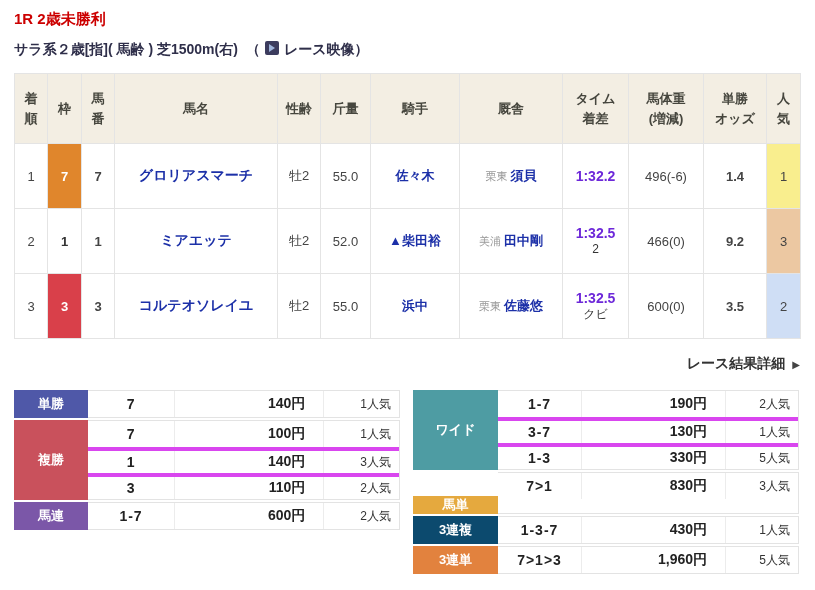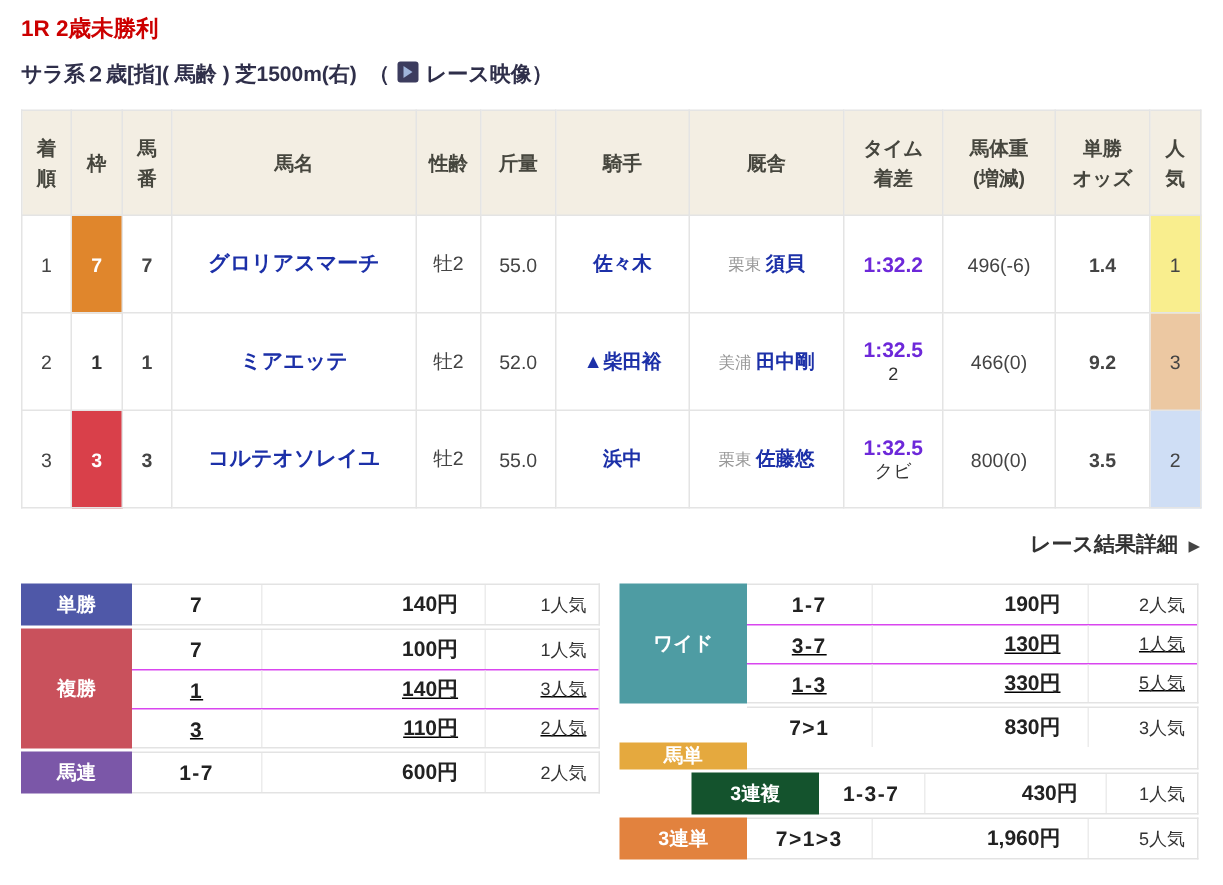--- a/index.html
+++ b/index.html
@@ -39,21 +39,21 @@
   .detail-arrow { font-size:10px; color:#444; margin-left:7px; }
 
   .payouts { display:flex; gap:13px; width:786px; }
   .pay-table { width:386px; }
   .pay-group { display:flex; align-items:stretch; margin-bottom:2px; }
   .pay-label { width:74px; min-width:74px; color:#fff; font-size:13px; font-weight:bold;
     display:flex; align-items:center; justify-content:center; }
   .pay-table.right .pay-label { width:85px; min-width:85px; }
   .pay-body { flex:1; border:1px solid #e3e3e3; border-left:none; background:#fff; }
   .pay-row { display:flex; height:26px; }
-  .pay-row + .pay-row { border-top:1px solid #d946ef;text-decoration:underline; }
+  .pay-row + .pay-row { border-top:4px solid #d946ef; }
   .pay-combo { width:28%; display:flex; align-items:center; justify-content:center;
     font-size:14px; font-weight:bold; color:#222; letter-spacing:1px; border-right:1px solid #ececec; }
   .pay-amt { flex:1; display:flex; align-items:center; justify-content:flex-end; padding-right:18px;
     font-size:14px; font-weight:bold; color:#222; border-right:1px solid #ececec; }
   .pay-pop { width:24%; display:flex; align-items:center; justify-content:flex-end; padding-right:8px;
     font-size:12px; color:#333; }
 </style>
 </head>
 <body>
 
@@ -158,21 +158,21 @@
         <td>牡2</td>
         <td>55.0</td>
         <td class="c-jockey">
           <a class="hlink">浜中</a></td>
         <td class="c-stable">
           <span class="region">栗東</span><a class="hlink">佐藤悠</a></td>
         <td class="c-time">
           <div class="time">1:32.5</div>
           <div class="margin">クビ</div>
           </td>
-        <td>800(0)</td>
+        <td>600(0)</td>
         <td class="c-odds">3.5</td>
         <td class="c-fav" style="background-color: rgb(207, 222, 245);">2</td>
       </tr>
     </tbody>
   </table>
 
   <div class="detail-row">
     <span class="detail-link">
       <span>レース結果詳細</span><span class="detail-arrow">▶</span>
     </span>
@@ -248,21 +248,21 @@
         <div class="pay-label" style="background-color: rgb(229, 169, 62); margin-top: 24px;">馬単</div>
         <div class="pay-body">
           <div class="pay-row">
             <div class="pay-combo">7&gt;1</div>
             <div class="pay-amt">830円</div>
             <div class="pay-pop">3人気</div>
           </div>
         </div>
       </div>
       <div class="pay-group">
-        <div class="pay-label" style="background-color: #14532d; margin-left: 48px;">3連複</div>
+        <div class="pay-label" style="background-color: #0c4a6e;">3連複</div>
         <div class="pay-body">
           <div class="pay-row">
             <div class="pay-combo">1-3-7</div>
             <div class="pay-amt">430円</div>
             <div class="pay-pop">1人気</div>
           </div>
         </div>
       </div>
       <div class="pay-group">
         <div class="pay-label" style="background-color: rgb(226, 130, 62);">3連単</div>

